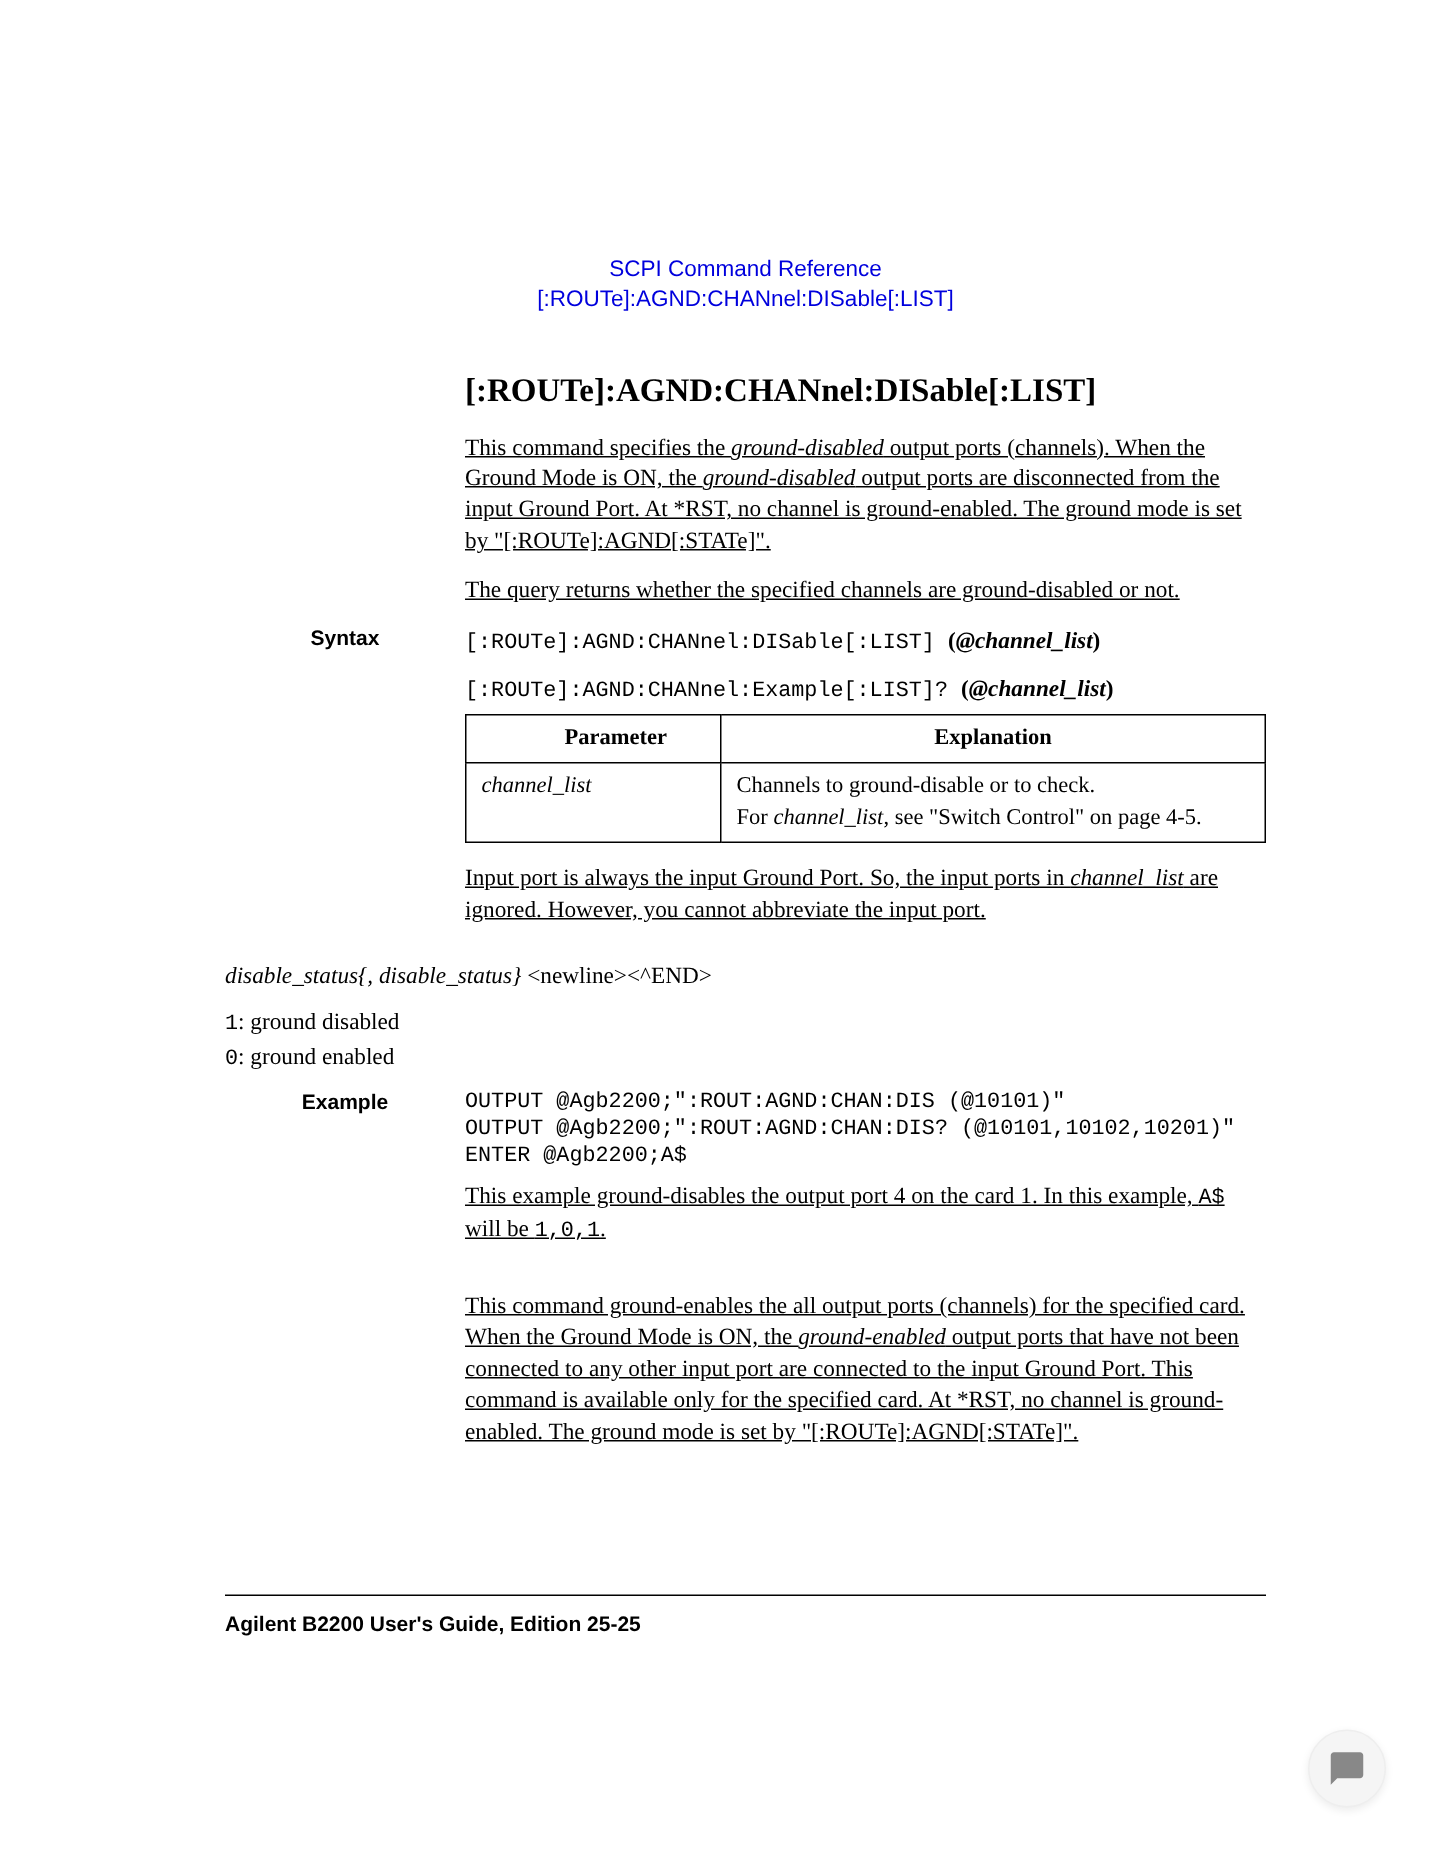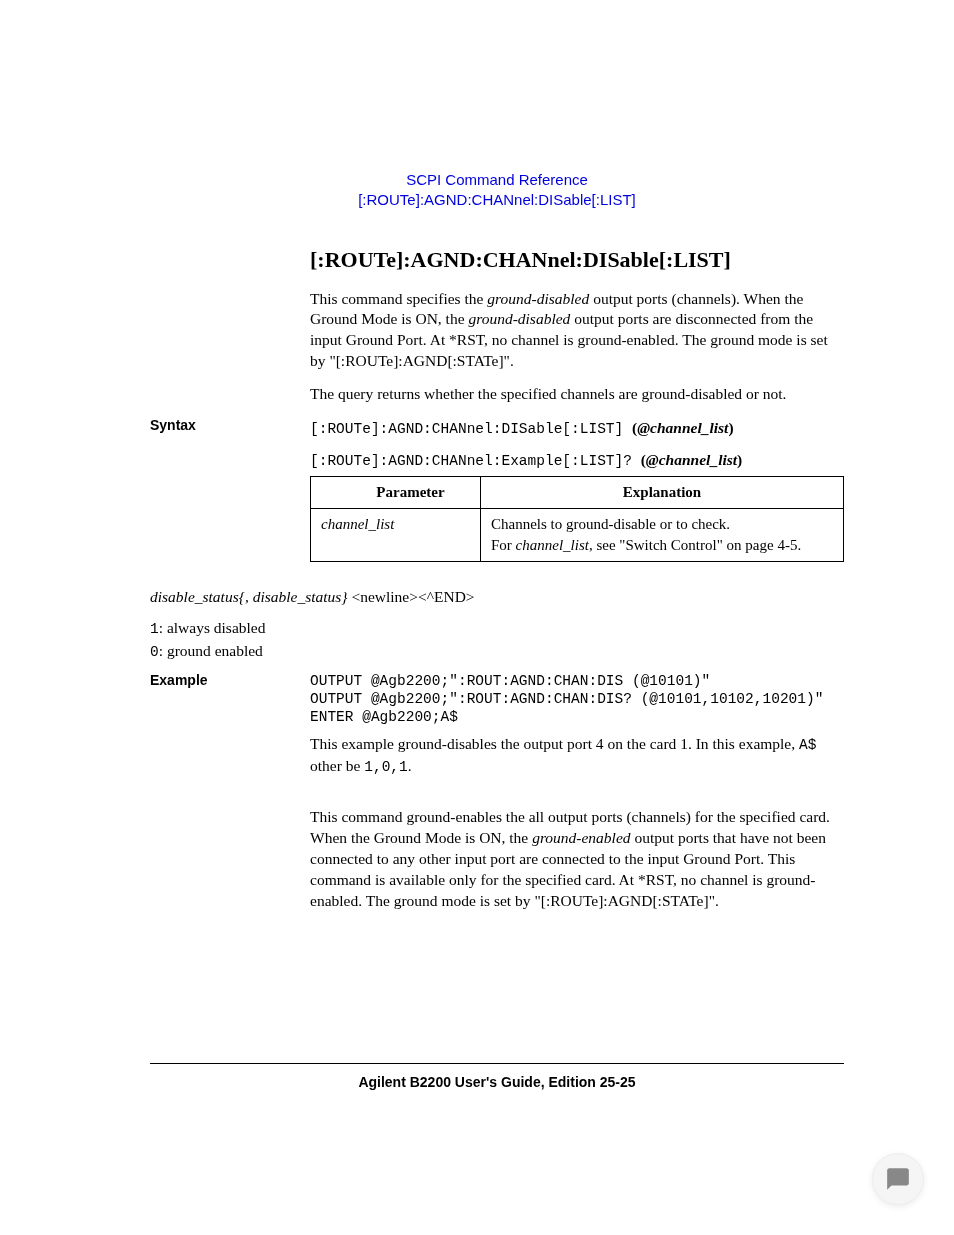--- a/index.html
+++ b/index.html
@@ -24,28 +24,30 @@
   h2 {
     font-family: "Times New Roman", Times, serif;
     font-weight: bold;
     font-size: 22px;
     margin-bottom: 16px;
   }
   p.body {
     font-size: 15.5px;
     line-height: 1.35;
     margin-bottom: 12px;
+    text-decoration: underline;
   }
   .row { display: flex; margin-bottom: 10px; }
   .label {
     width: 160px;
     flex-shrink: 0;
     font-family: Arial, Helvetica, sans-serif;
     font-weight: bold;
     font-size: 14px;
+    text-align: center;
   }
   .content { flex: 1; font-size: 15.5px; line-height: 1.4; }
   .mono { font-family: "Courier New", monospace; font-size: 14.5px; }
   .ital { font-style: italic; }
   .bold { font-weight: bold; margin-top: 12px; }
   table.param {
     border-collapse: collapse;
     width: 100%;
     margin-top: 4px;
     margin-bottom: 14px;
@@ -60,21 +62,21 @@
   table.param th { font-weight: bold; text-align: center; }
   table.param th:first-child { width: 170px; padding-left: 40px; }
   .footer {
     position: absolute;
     bottom: 145px;
     left: 150px;
     right: 110px;
     border-top: 1.5px solid #000;
     padding-top: 10px;
     display: flex;
-    justify-content: center;
+    justify-content: flex-start;
     font-family: Arial, Helvetica, sans-serif;
     font-weight: bold;
     font-size: 14px;
   }
   .chat-bubble {
     position: absolute;
     bottom: 30px;
     right: 30px;
     width: 52px; height: 52px;
     border-radius: 50%;
@@ -123,42 +125,45 @@
       </tr>
       <tr>
         <td class="ital">channel_list</td>
         <td>
           <span>Channels to ground-disable or to check.</span><br>
           <span>For </span><span class="ital">channel_list</span><span>, see "Switch Control" on page 4-5.</span>
         </td>
       </tr>
     </tbody>
       </table>
+    <p class="body">
+      <span>Input port is always the input Ground Port. So, the input ports in </span><span class="ital">channel_list</span><span> are ignored. However, you cannot abbreviate the input port.</span>
+    </p>
   </div>
 </div>
 
 <div class="row">
   <div class="content">
     <div>
       <span class="ital">disable_status{, disable_status}</span><span> &lt;newline&gt;&lt;^END&gt;</span>
     </div>
     <div style="height:10px"></div>
-    <div><span class="mono">1</span><span>: always disabled</span></div>
+    <div><span class="mono">1</span><span>: ground disabled</span></div>
     <div><span class="mono">0</span><span>: ground enabled</span></div>
   </div>
 </div>
 
 <div class="row" style="margin-top:6px">
   <div class="label">Example</div>
   <div class="content">
     <div class="mono" style="white-space:pre; line-height:1.25">OUTPUT @Agb2200;":ROUT:AGND:CHAN:DIS (@10101)"
 OUTPUT @Agb2200;":ROUT:AGND:CHAN:DIS? (@10101,10102,10201)"
 ENTER @Agb2200;A$</div>
     <p class="body" style="margin-top:8px">
-      <span>This example ground-disables the output port 4 on the card 1. In this example, </span><span class="mono">A$</span><span> other be </span><span class="mono">1,0,1</span><span>.</span>
+      <span>This example ground-disables the output port 4 on the card 1. In this example, </span><span class="mono">A$</span><span> will be </span><span class="mono">1,0,1</span><span>.</span>
     </p>
   </div>
 </div>
 
 <div class="left-col-start" style="margin-top:18px">
   <p class="body">
     <span>This command ground-enables the all output ports (channels) for the specified card. When the Ground Mode is ON, the </span><span class="ital">ground-enabled</span><span> output ports that have not been connected to any other input port are connected to the input Ground Port. This command is available only for the specified card. At *RST, no channel is ground-enabled. The ground mode is set by "[:ROUTe]:AGND[:STATe]".</span>
   </p>
 </div>
 

